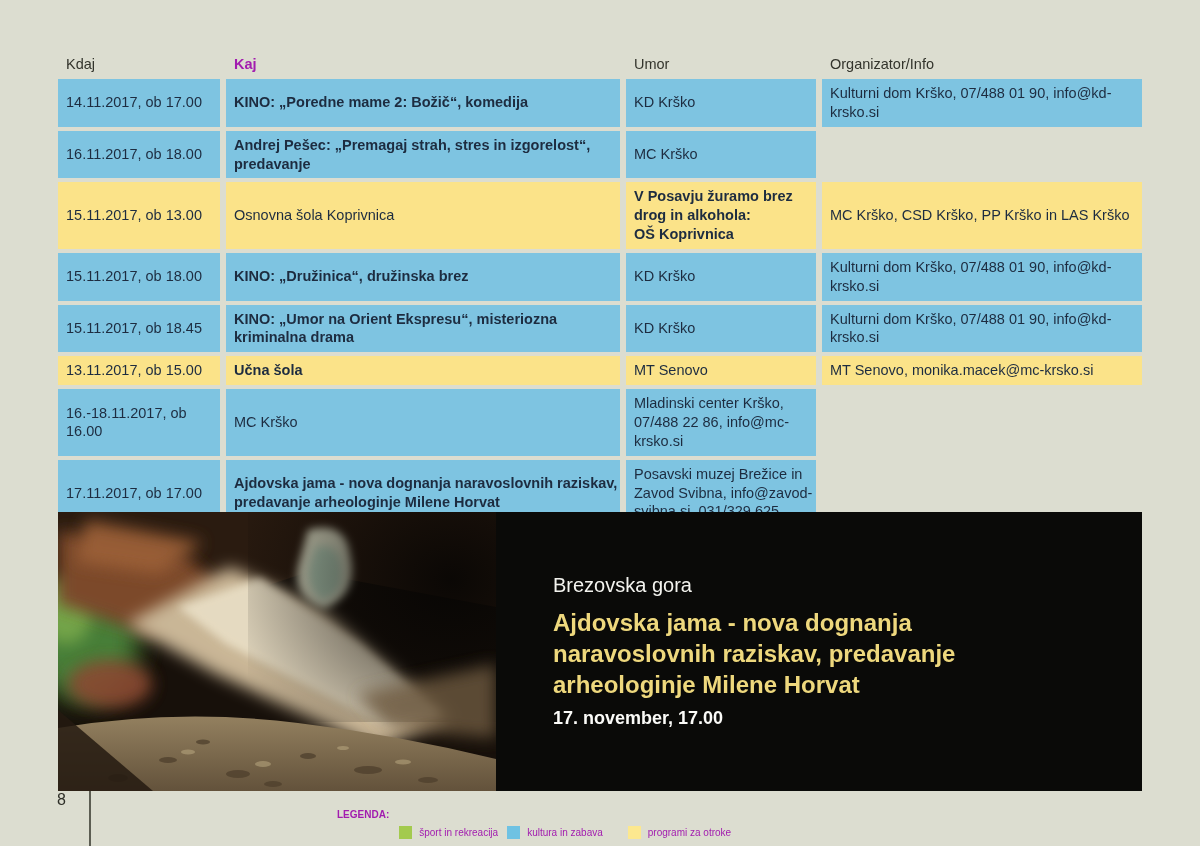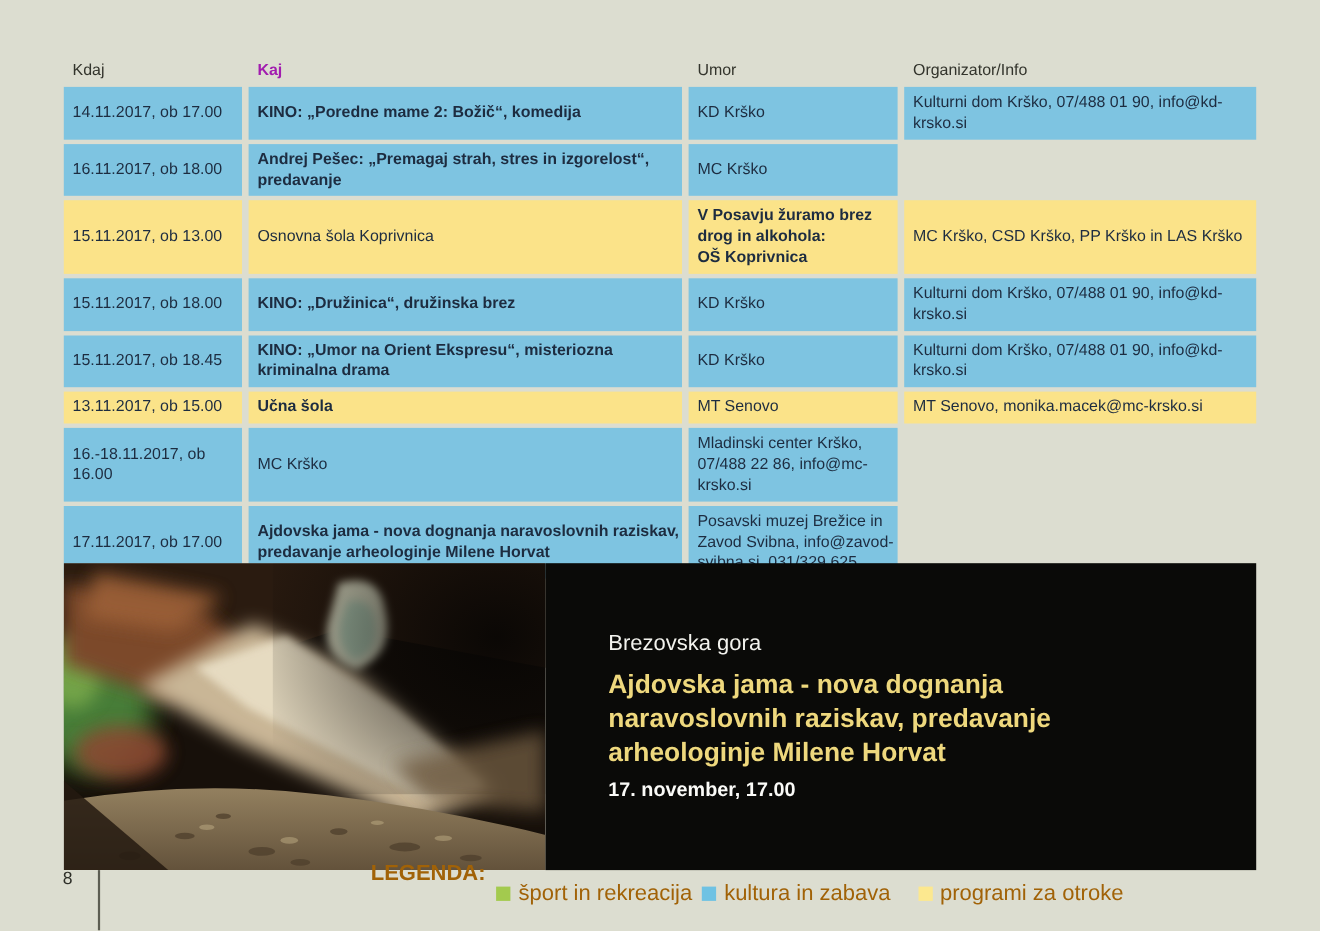--- a/index.html
+++ b/index.html
@@ -27,21 +27,21 @@
   .feature{position:absolute;left:58px;top:496px;width:1084px;height:279px;display:flex;margin-top:16px;}
   .photo{width:438px;height:279px;flex:0 0 auto;}
   .photo svg{display:block;}
   .blackbox{flex:1;background:#0a0a08;padding:62px 30px 0 57px;box-sizing:border-box;}
   .loc{color:#f3f3ee;font-size:20px;margin:0 0 10px 0;font-weight:normal;}
   .ftitle{color:#eed87d;font-size:24px;font-weight:bold;line-height:31px;width:424px;margin:0 0 8px 0;}
   .fwhen{color:#fbfbf8;font-size:18px;font-weight:bold;}
   
   .pagenum{position:absolute;left:57px;top:791px;font-size:16px;color:#2e2f28;}
   .vline{position:absolute;left:89px;top:791px;width:2px;height:55px;background:#5c5d52;}
-  .legend{position:absolute;left:337px;top:765px;display:flex;align-items:center;font-size:20px;color:#a16207;}
+  .legend{position:absolute;left:337px;top:790px;display:flex;align-items:center;font-size:10px;color:#a21caf;}
   .legend .ltitle{font-weight:bold;margin-right:10px;}
   .legend .litem{display:flex;align-items:center;margin-right:9px;}
   .legend .sw{width:13px;height:13px;margin-right:7px;flex:0 0 auto;}
   .legend .litem:last-child{margin-left:16px;margin-right:0;justify-content:space-between;}
 </style>
 </head>
 <body>
 
 <div class="content">
   <div class="tgrid thead">

